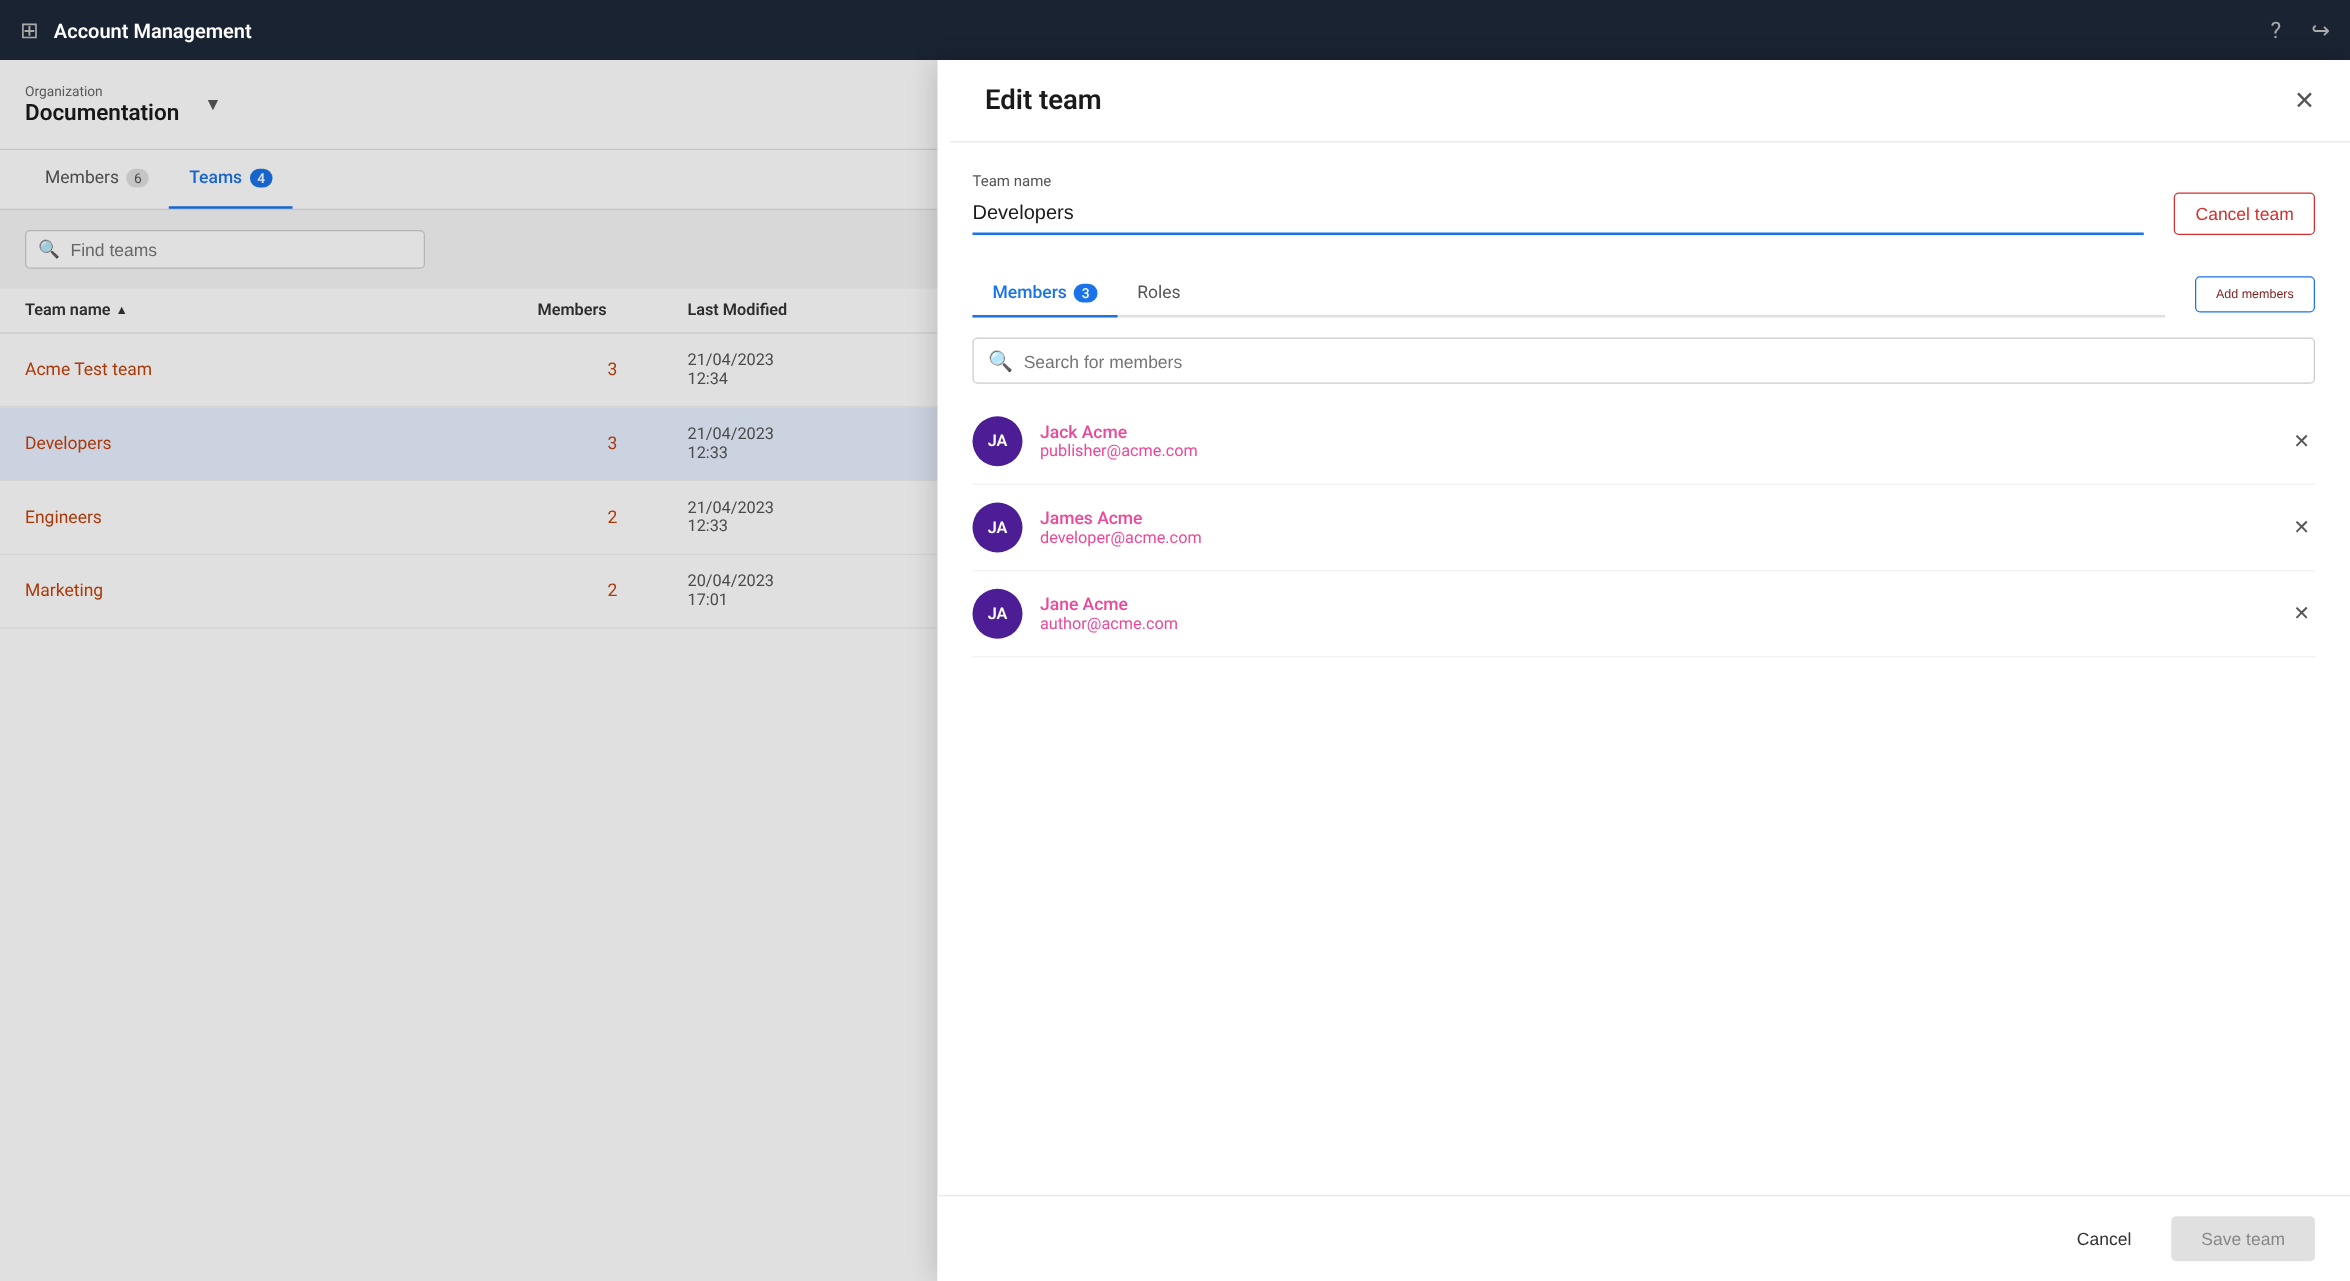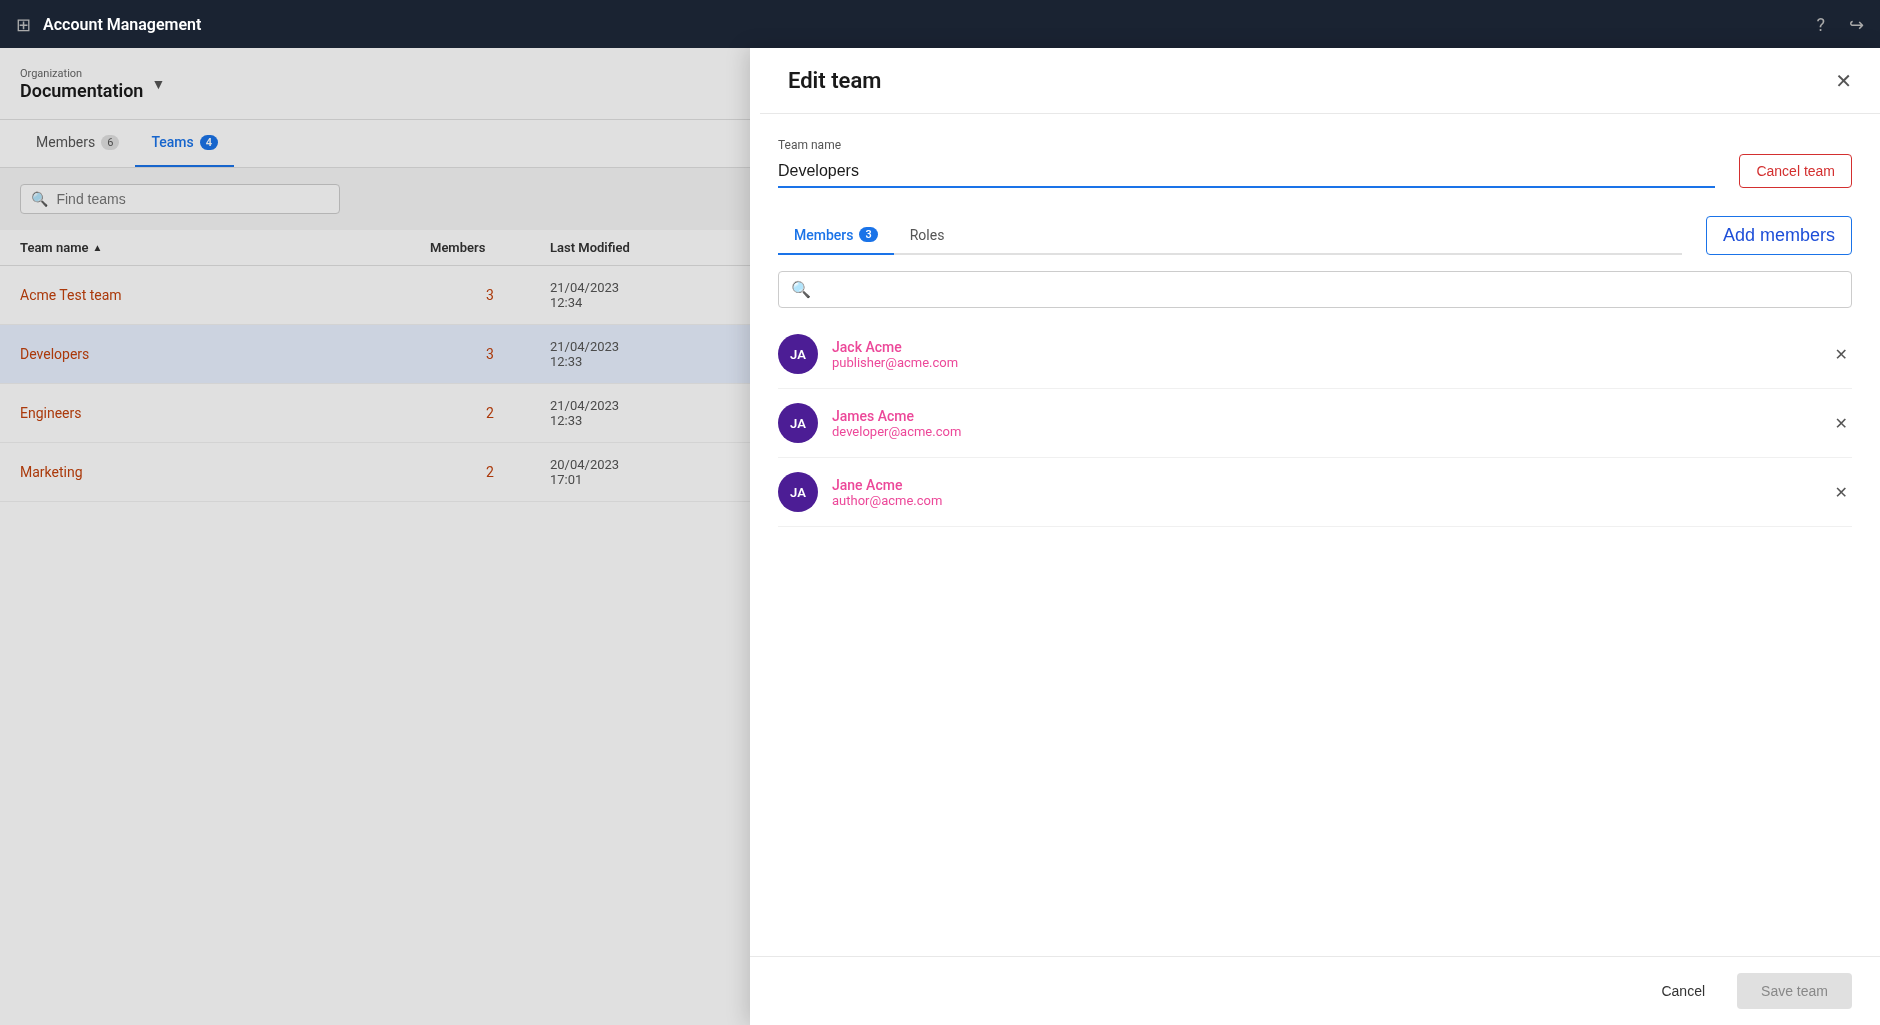--- a/index.html
+++ b/index.html
@@ -34,21 +34,21 @@
       flex-direction: column;
       filter: brightness(0.88);
     }
 
     .org-header {
       background: white;
       padding: 12px 20px;
       border-bottom: 1px solid #e0e0e0;
       display: flex;
       align-items: center;
-      gap: 8px;
+      gap: 20px;
       height: 72px;
     }
     .org-label { font-size: 11px; color: #666; display: block; }
     .org-name { font-size: 18px; font-weight: 600; color: #1a1a1a; }
     .dropdown-arrow { color: #555; font-size: 14px; cursor: pointer; }
 
     .tabs-bar {
       background: white;
       padding: 0 20px;
       display: flex;
@@ -236,26 +236,26 @@
     .tabs-action-row {
       display: flex;
       align-items: center;
       justify-content: space-between;
       margin-bottom: 16px;
     }
     .tabs-wrapper { flex: 1; }
 
     .add-members-btn {
       border: 1px solid #1a73e8;
-      color: #1d4ed8;
+      color: #7f1d1d;
       background: white;
       padding: 8px 16px;
       border-radius: 4px;
       cursor: pointer;
-      font-size: 18px;
+      font-size: 10px;
       font-weight: 500;
     }
 
     
     .member-search-wrap {
       display: flex;
       align-items: center;
       border: 1px solid #ccc;
       border-radius: 4px;
       padding: 8px 12px;
@@ -427,20 +427,21 @@
             <div class="inner-tab">
               <span>Roles</span>
             </div>
           </div>
         </div>
         <button class="add-members-btn" style="margin-left:24px;flex-shrink:0;">Add members</button>
       </div>
 
       <div class="member-search-wrap" style="margin-top:16px;">
         <span style="color:#888;">🔍</span>
+        <input type="text" placeholder="Search for members" style="">
       </div>
 
       <div>
 
         <div class="member-row">
           <div class="avatar">JA</div>
           <div class="member-info">
             <div class="member-name">Jack Acme</div>
             <div class="member-email">publisher@acme.com</div>
           </div>

